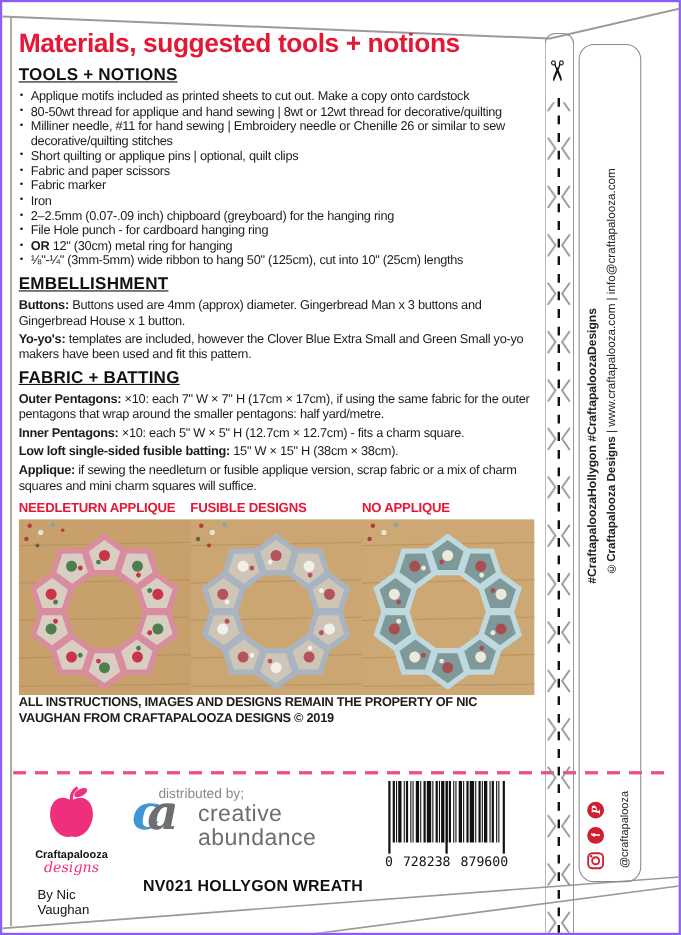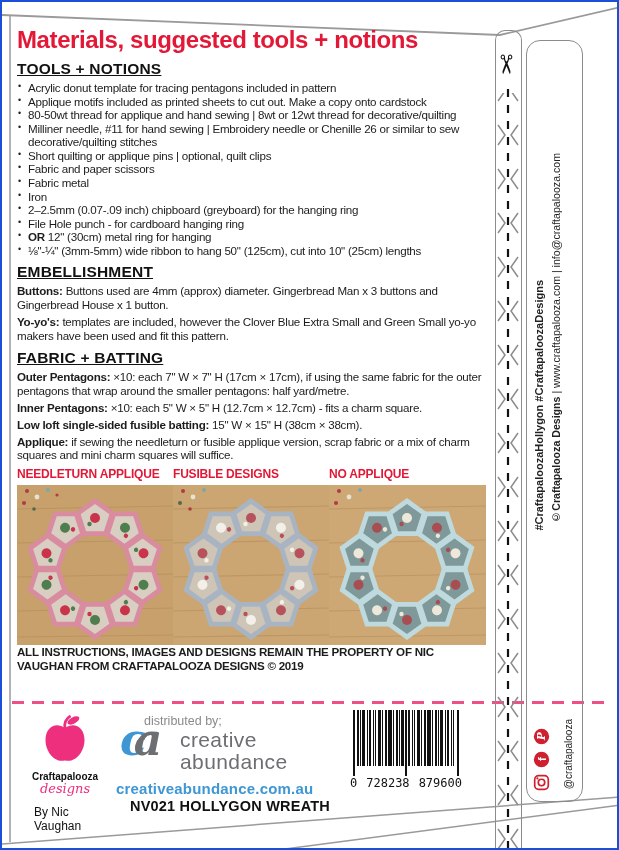--- a/index.html
+++ b/index.html
@@ -1,16 +1,16 @@
 <!DOCTYPE html>
 <html><head>
 <meta charset="utf-8">
 <style>
   html,body{margin:0;padding:0;background:#e8e8e8;}
-  .page{position:relative;width:619px;height:850px;background:#fff;border:2px solid #1d4ed8;
+  .page{position:relative;width:619px;height:850px;background:#fff;border:2px solid #8b5cf6;
         box-sizing:border-box;overflow:hidden;font-family:"Liberation Sans",sans-serif;color:#1c1c1c;}
   .flaplines{position:absolute;left:0;top:0;z-index:0;pointer-events:none;}
 
   
   .main-col{position:absolute;left:15px;top:24px;width:482px;z-index:1;}
   h1.title{margin:0 0 6px 0;font-size:24px;font-weight:800;letter-spacing:-0.4px;color:#e31837;}
   h2.sect{margin:6px 0 3px 0;font-size:15.5px;font-weight:800;letter-spacing:0.2px;color:#111;text-decoration:underline;}
   .main-col ul{margin:0;padding:0;list-style:none;}
   .main-col li{position:relative;padding-left:11px;font-size:11.6px;line-height:1.17;letter-spacing:-0.25px;}
   .main-col li::before{content:"•";position:absolute;left:1px;top:0;font-size:9px;}
@@ -69,27 +69,26 @@
     <path d="M8,14 L8,840" fill="none" stroke="#9a9a9a" stroke-width="1.5"></path>
     <path d="M0,842 L619,795" fill="none" stroke="#9a9a9a" stroke-width="1.5"></path>
     <path d="M260,850 L619,803" fill="none" stroke="#9a9a9a" stroke-width="1.5"></path>
   </svg>
 
   <div class="main-col">
     <h1 class="title" data-bind="page.title">Materials, suggested tools + notions</h1>
 
     <h2 class="sect" data-bind="tools.heading">TOOLS + NOTIONS</h2>
     <ul>
-      <li><span data-bind="tools.items.0.text">Acrylic donut template for tracing pentagons included in pattern</span></li>
       <li><span data-bind="tools.items.1.text">Applique motifs included as printed sheets to cut out. Make a copy onto cardstock</span></li>
       <li><span data-bind="tools.items.2.text">80-50wt thread for applique and hand sewing | 8wt or 12wt thread for decorative/quilting</span></li>
       <li><span data-bind="tools.items.3.text">Milliner needle, #11 for hand sewing | Embroidery needle or Chenille 26 or similar to sew decorative/quilting stitches</span></li>
       <li><span data-bind="tools.items.4.text">Short quilting or applique pins | optional, quilt clips</span></li>
       <li><span data-bind="tools.items.5.text">Fabric and paper scissors</span></li>
-      <li><span data-bind="tools.items.6.text">Fabric metal</span></li>
+      <li><span data-bind="tools.items.6.text">Fabric marker</span></li>
       <li><span data-bind="tools.items.7.text">Iron</span></li>
       <li><span data-bind="tools.items.8.text">2–2.5mm (0.07-.09 inch) chipboard (greyboard) for the hanging ring</span></li>
       <li><span data-bind="tools.items.9.text">File Hole punch - for cardboard hanging ring</span></li>
       <li><b data-bind="tools.items.10.lead">OR</b><span data-bind="tools.items.10.text"> 12" (30cm) metal ring for hanging</span></li>
       <li><span data-bind="tools.items.11.text">⅛"-¼" (3mm-5mm) wide ribbon to hang 50" (125cm), cut into 10" (25cm) lengths</span></li>
     </ul>
 
     <h2 class="sect" data-bind="embellishment.heading">EMBELLISHMENT</h2>
     <p><b data-bind="embellishment.paragraphs.0.lead">Buttons:</b><span data-bind="embellishment.paragraphs.0.text"> Buttons used are 4mm (approx) diameter. Gingerbread Man x 3  buttons and Gingerbread House x 1 button.</span></p>
     <p><b data-bind="embellishment.paragraphs.1.lead">Yo-yo's:</b><span data-bind="embellishment.paragraphs.1.text"> templates are included, however the Clover Blue Extra Small and Green Small yo-yo makers have been used and fit this pattern.</span></p>
@@ -286,21 +285,20 @@
     <div class="brand-byline" data-bind="footer.brand.byline">By Nic Vaughan</div>
   </div>
 
   <div class="dist">
     <div class="dist-label" data-bind="footer.distributor.label">distributed by;</div>
     <div class="monogram"><span class="mono-c" data-bind="footer.distributor.monogram_c">c</span><span class="mono-a" data-bind="footer.distributor.monogram_a">a</span></div>
     <div class="dist-names">
       <div data-bind="footer.distributor.name_line1">creative</div>
       <div data-bind="footer.distributor.name_line2">abundance</div>
     </div>
-    <div class="dist-url" data-bind="footer.distributor.url">creativeabundance.com.au</div>
     <div class="dist-sku" data-bind="footer.distributor.sku">NV021 HOLLYGON WREATH</div>
   </div>
 
   <div class="barcode">
     <svg width="118" height="70">
       <rect x="6" y="0" width="2" height="66" fill="#111"></rect>
       <rect x="58" y="0" width="2" height="66" fill="#111"></rect>
       <rect x="110" y="0" width="2" height="66" fill="#111"></rect>
       <path d="M10,28 H108" stroke="#111" stroke-width="56" stroke-dasharray="2 1 1 1 3 2 1 1 2 2 1 1 1 2 3 1 1 2 2 1 4 1 1 2"></path>
     </svg>

